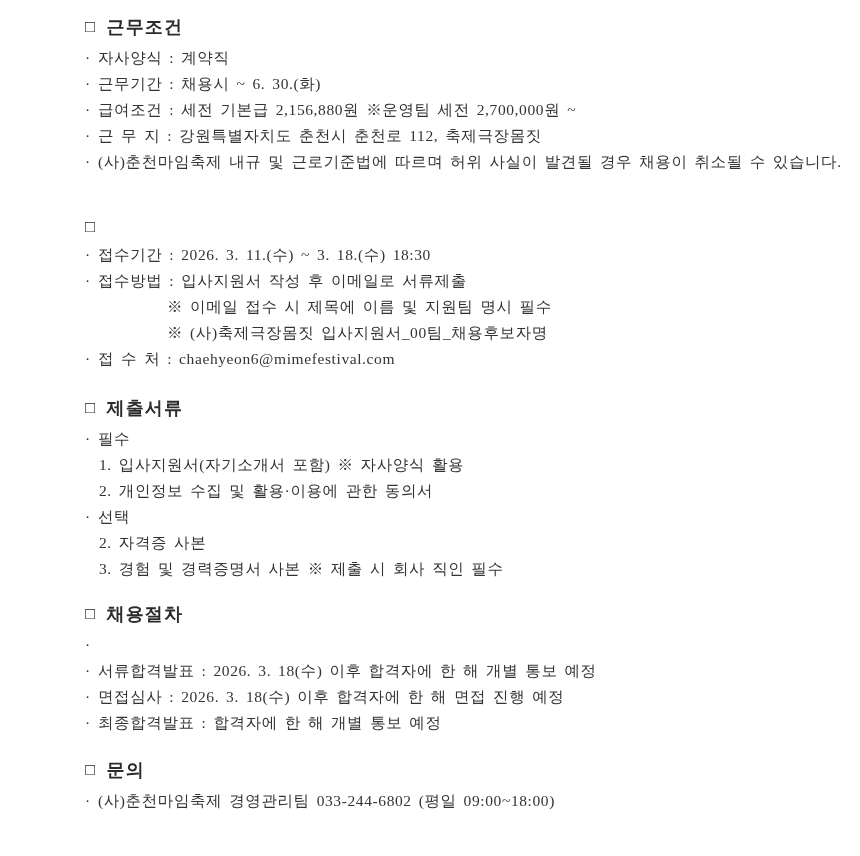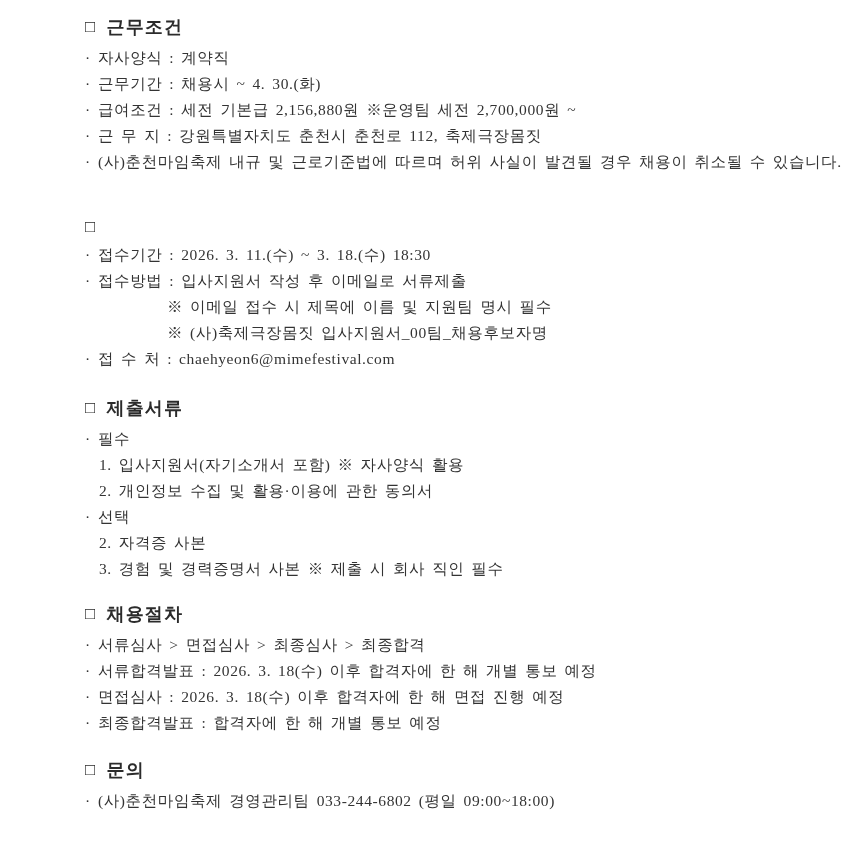--- a/index.html
+++ b/index.html
@@ -68,21 +68,21 @@
     <div class="sec-header">
       <span class="box">□</span>
       <span>근무조건</span>
     </div>
     <div class="line bullet">
       <span class="marker">·</span>
       <span class="txt">자사양식 : 계약직</span>
     </div>
     <div class="line bullet">
       <span class="marker">·</span>
-      <span class="txt">근무기간 : 채용시 ~ 4. 30.(화)</span>
+      <span class="txt">근무기간 : 채용시 ~ 6. 30.(화)</span>
     </div>
     <div class="line bullet">
       <span class="marker">·</span>
       <span class="txt">급여조건 : 세전 기본급 2,156,880원 ※운영팀 세전 2,700,000원 ~</span>
     </div>
     <div class="line bullet">
       <span class="marker">·</span>
       <span class="txt">근 무 지 : 강원특별자치도 춘천시 춘천로 112, 축제극장몸짓</span>
     </div>
     <div class="line bullet">
@@ -142,21 +142,20 @@
     </div>
   </div>
 
   <div class="section s4">
     <div class="sec-header">
       <span class="box">□</span>
       <span>채용절차</span>
     </div>
     <div class="line bullet">
       <span class="marker">·</span>
-      <span class="txt">서류심사 &gt; 면접심사 &gt; 최종심사 &gt; 최종합격</span>
     </div>
     <div class="line bullet">
       <span class="marker">·</span>
       <span class="txt">서류합격발표 : 2026. 3. 18(수) 이후 합격자에 한 해 개별 통보 예정</span>
     </div>
     <div class="line bullet">
       <span class="marker">·</span>
       <span class="txt">면접심사 : 2026. 3. 18(수) 이후 합격자에 한 해 면접 진행 예정</span>
     </div>
     <div class="line bullet">

